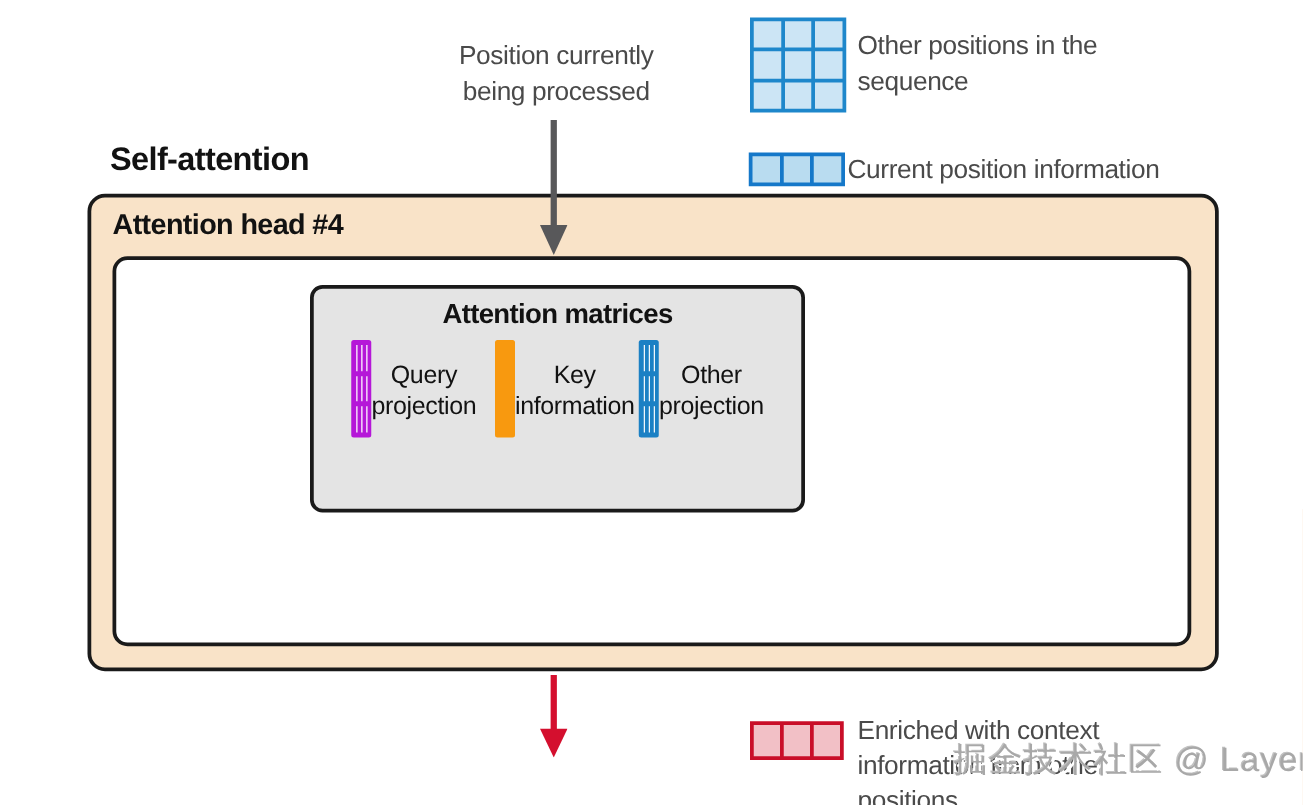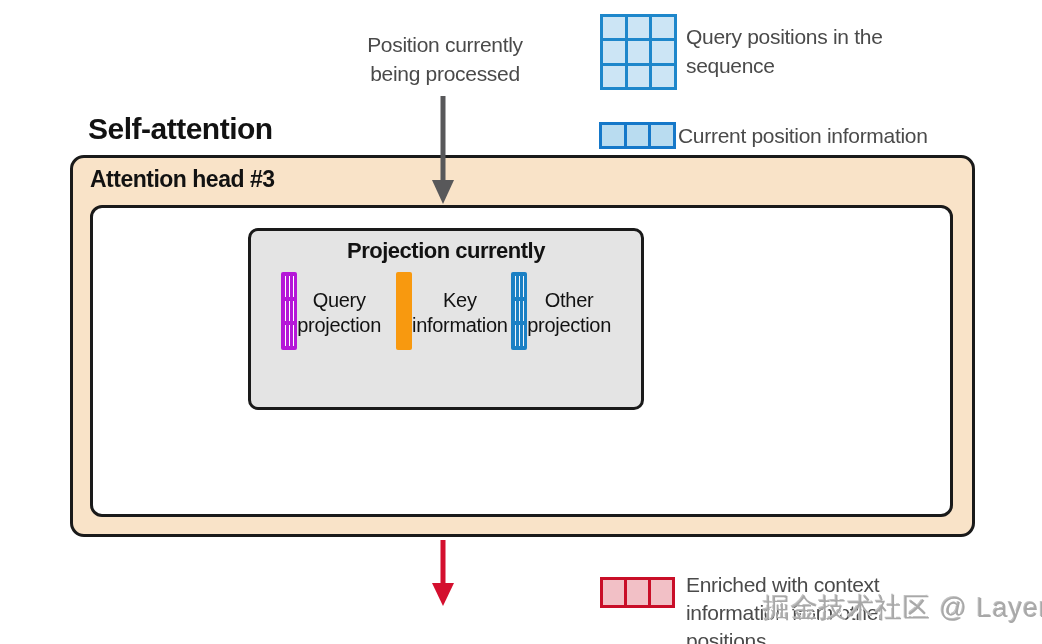--- a/index.html
+++ b/index.html
@@ -4,21 +4,21 @@
 <style>
   * { margin:0; padding:0; box-sizing:border-box; }
   body { background:#ffffff; font-family:"Liberation Sans","DejaVu Sans",sans-serif; }
   #stage { position:relative; width:1042px; height:644px; background:#ffffff; overflow:hidden; }
 
   .abs { position:absolute; }
 
   .muted-text { color:#4a4a4a; font-size:21px; line-height:29px; white-space:pre-line; letter-spacing:-0.3px; }
   .center { text-align:center; }
 
-  .title-lg { font-size:30px; font-weight:bold; color:#121212; letter-spacing:-0.5px; }
+  .title-lg { font-size:26px; font-weight:bold; color:#121212; letter-spacing:-0.5px; }
   .title-md { font-size:23px; font-weight:bold; color:#121212; letter-spacing:-0.5px; }
 
   .outer-box { left:70px; top:155px; width:905px; height:382px;
                border:3px solid #1a1a1a; border-radius:14px; }
   .inner-box { left:90px; top:205px; width:863px; height:312px; background:#ffffff;
                border:3px solid #1a1a1a; border-radius:12px; }
   .proj-box  { left:248px; top:228px; width:396px; height:182px;
                border:3px solid #1a1a1a; border-radius:10px; }
   .proj-title { margin-top:7px; text-align:center; font-size:22px; font-weight:bold; color:#121212; letter-spacing:-0.5px; }
 
@@ -59,39 +59,39 @@
       <div></div>
       <div></div>
       <div></div>
       <div></div>
       <div></div>
       <div></div>
       <div></div>
       <div></div>
       <div></div>
     </div>
-  <div class="abs muted-text" style="left:686px; top:22px; width:250px;">Query positions in the
+  <div class="abs muted-text" style="left:686px; top:22px; width:250px;">Other positions in the
 sequence</div>
 
   <div class="abs legend-row row-blue" style="--line: #1578c9; --cell: #b9dcf0;">
       <div></div>
       <div></div>
       <div></div>
     </div>
   <div class="abs muted-text" style="left:678px; top:122px; line-height:27px;">Current position information</div>
 
   <div class="abs title-lg" style="left:88px; top:112px;">Self-attention</div>
 
   <div class="abs outer-box" style="background: rgb(249, 227, 200);"></div>
-  <div class="abs title-md" style="left:90px; top:166px;">Attention head #3</div>
+  <div class="abs title-md" style="left:90px; top:166px;">Attention head #4</div>
 
   <div class="abs inner-box"></div>
 
   <div class="abs proj-box" style="background: rgb(228, 228, 228);">
-    <div class="proj-title">Projection currently</div>
+    <div class="proj-title">Attention matrices</div>
     <div class="matrices-row">
       <div class="matrix-group">
         <div class="mgrid" style="--line: #b517d8; --cell: #ffffff;">
             <div></div>
             <div></div>
             <div></div>
             <div></div>
             <div></div>
             <div></div>
             <div></div>

